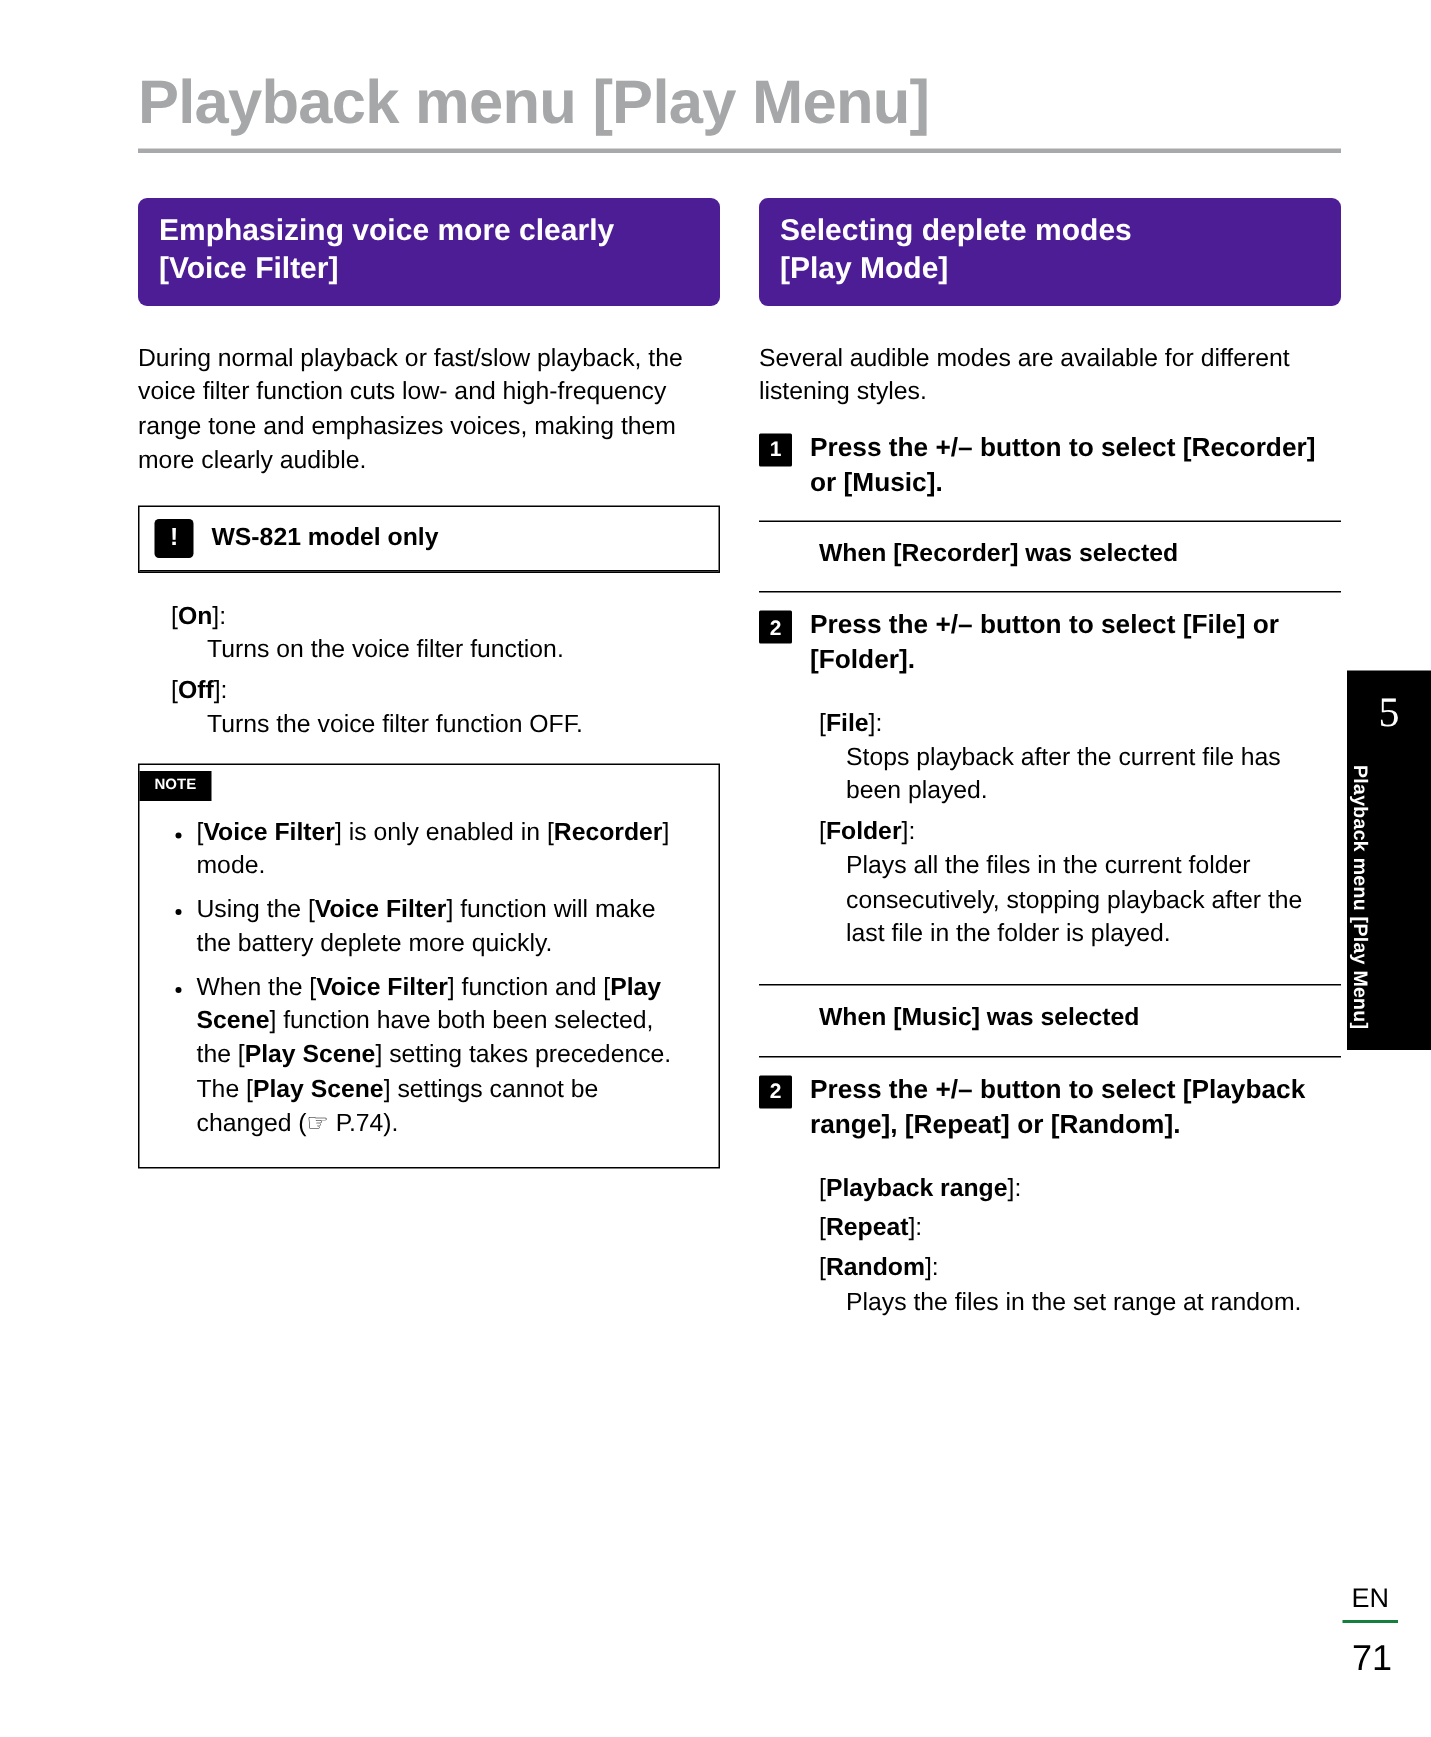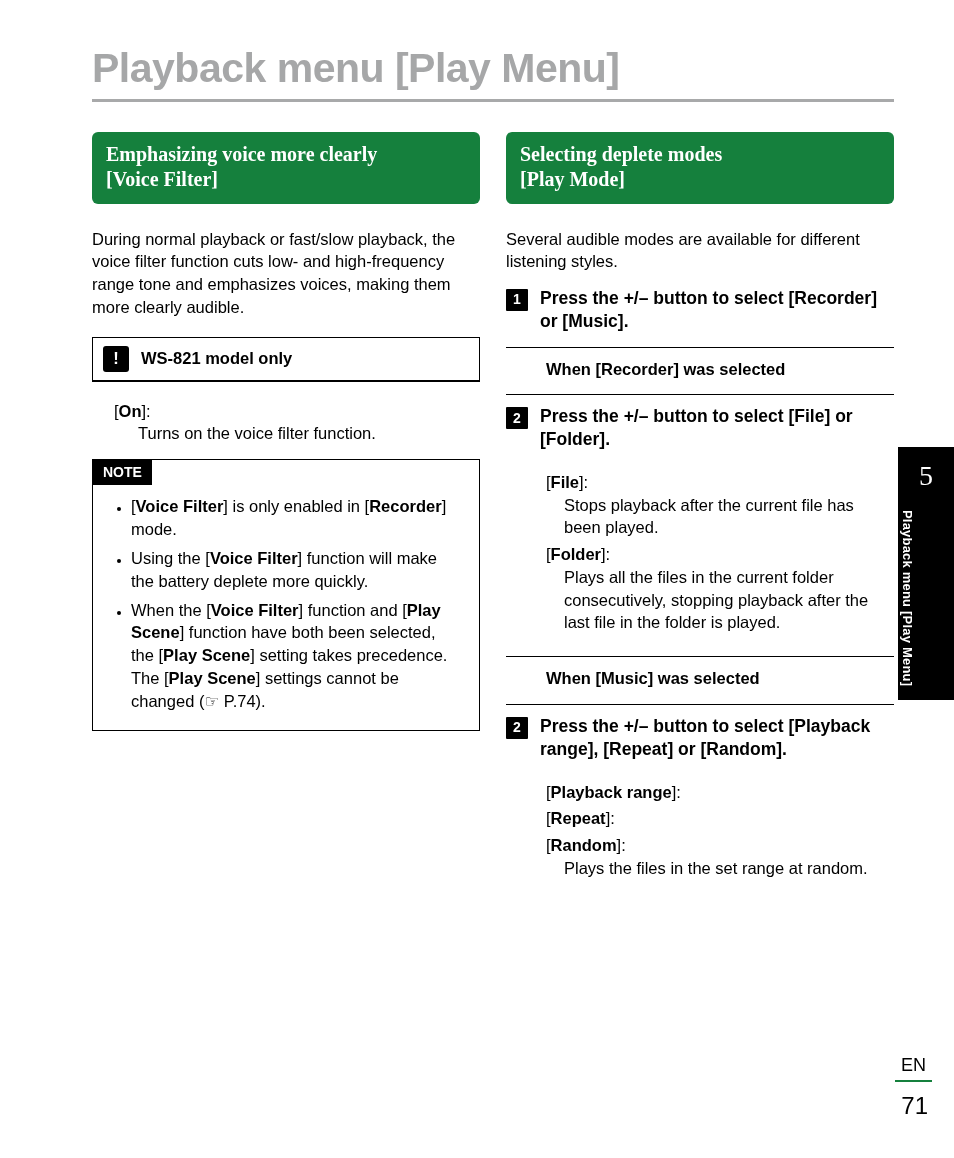--- a/index.html
+++ b/index.html
@@ -26,28 +26,28 @@
     font-family: "Arial Narrow", "Helvetica Condensed", Arial, sans-serif;
     font-stretch: condensed;
   }
   .columns {
     display: flex;
     gap: 26px;
     margin-top: 30px;
   }
   .col { flex: 1 1 0; min-width: 0; }
   .section-head {
-    background: #15803d;
+    background: #4c1d95;
     color: #fff;
     font-weight: 700;
     font-size: 20px;
     line-height: 1.25;
     padding: 10px 14px 12px 14px;
     border-radius: 6px;
-    font-family: Liberation Serif, serif;
+    font-family: Liberation Sans, sans-serif;
     font-stretch: condensed;
     margin-bottom: 24px;
   }
   p { margin: 0 0 14px 0; }
   .callout {
     border: 1px solid #000;
     margin: 18px 0 18px 0;
     padding: 0;
   }
   .callout-head {
@@ -70,21 +70,21 @@
   .opt-block { padding: 0 0 0 22px; }
   .opt-desc { padding-left: 24px; margin-bottom: 4px; }
   .note-box {
     border: 1px solid #000;
     margin-top: 14px;
   }
   .note-head {
     background: #000;
     color: #fff;
     font-weight: 700;
-    font-size: 14px;
+    font-size: 10px;
     padding: 3px 10px;
     display: inline-block;
   }
   .note-body { padding: 10px 16px 12px 24px; }
   .note-body ul { margin: 0; padding-left: 14px; }
   .note-body ul li { margin-bottom: 6px; }
   .note-body ul li::marker { font-size: 12px; }
   .b { font-weight: 700; }
   .step {
     display: flex;
@@ -181,20 +181,24 @@
       <div class="callout-head">
         <span class="callout-badge">!</span>
         <span>WS-821 model only</span>
       </div>
     </div>
 
     <div class="opt-block">
       <div>
         <span>[<span class="b">On</span>]:</span>
         <div class="opt-desc">Turns on the voice filter function.</div>
+      </div>
+      <div>
+        <span>[<span class="b">Off</span>]:</span>
+        <div class="opt-desc">Turns the voice filter function OFF.</div>
       </div>
     </div>
 
     <div class="note-box">
       <div class="note-head">NOTE</div>
       <div class="note-body">
         <ul>
           <li>
             <span>[</span><span class="b">Voice Filter</span><span>] is only enabled in [</span><span class="b">Recorder</span><span>] mode.</span>
           </li>

